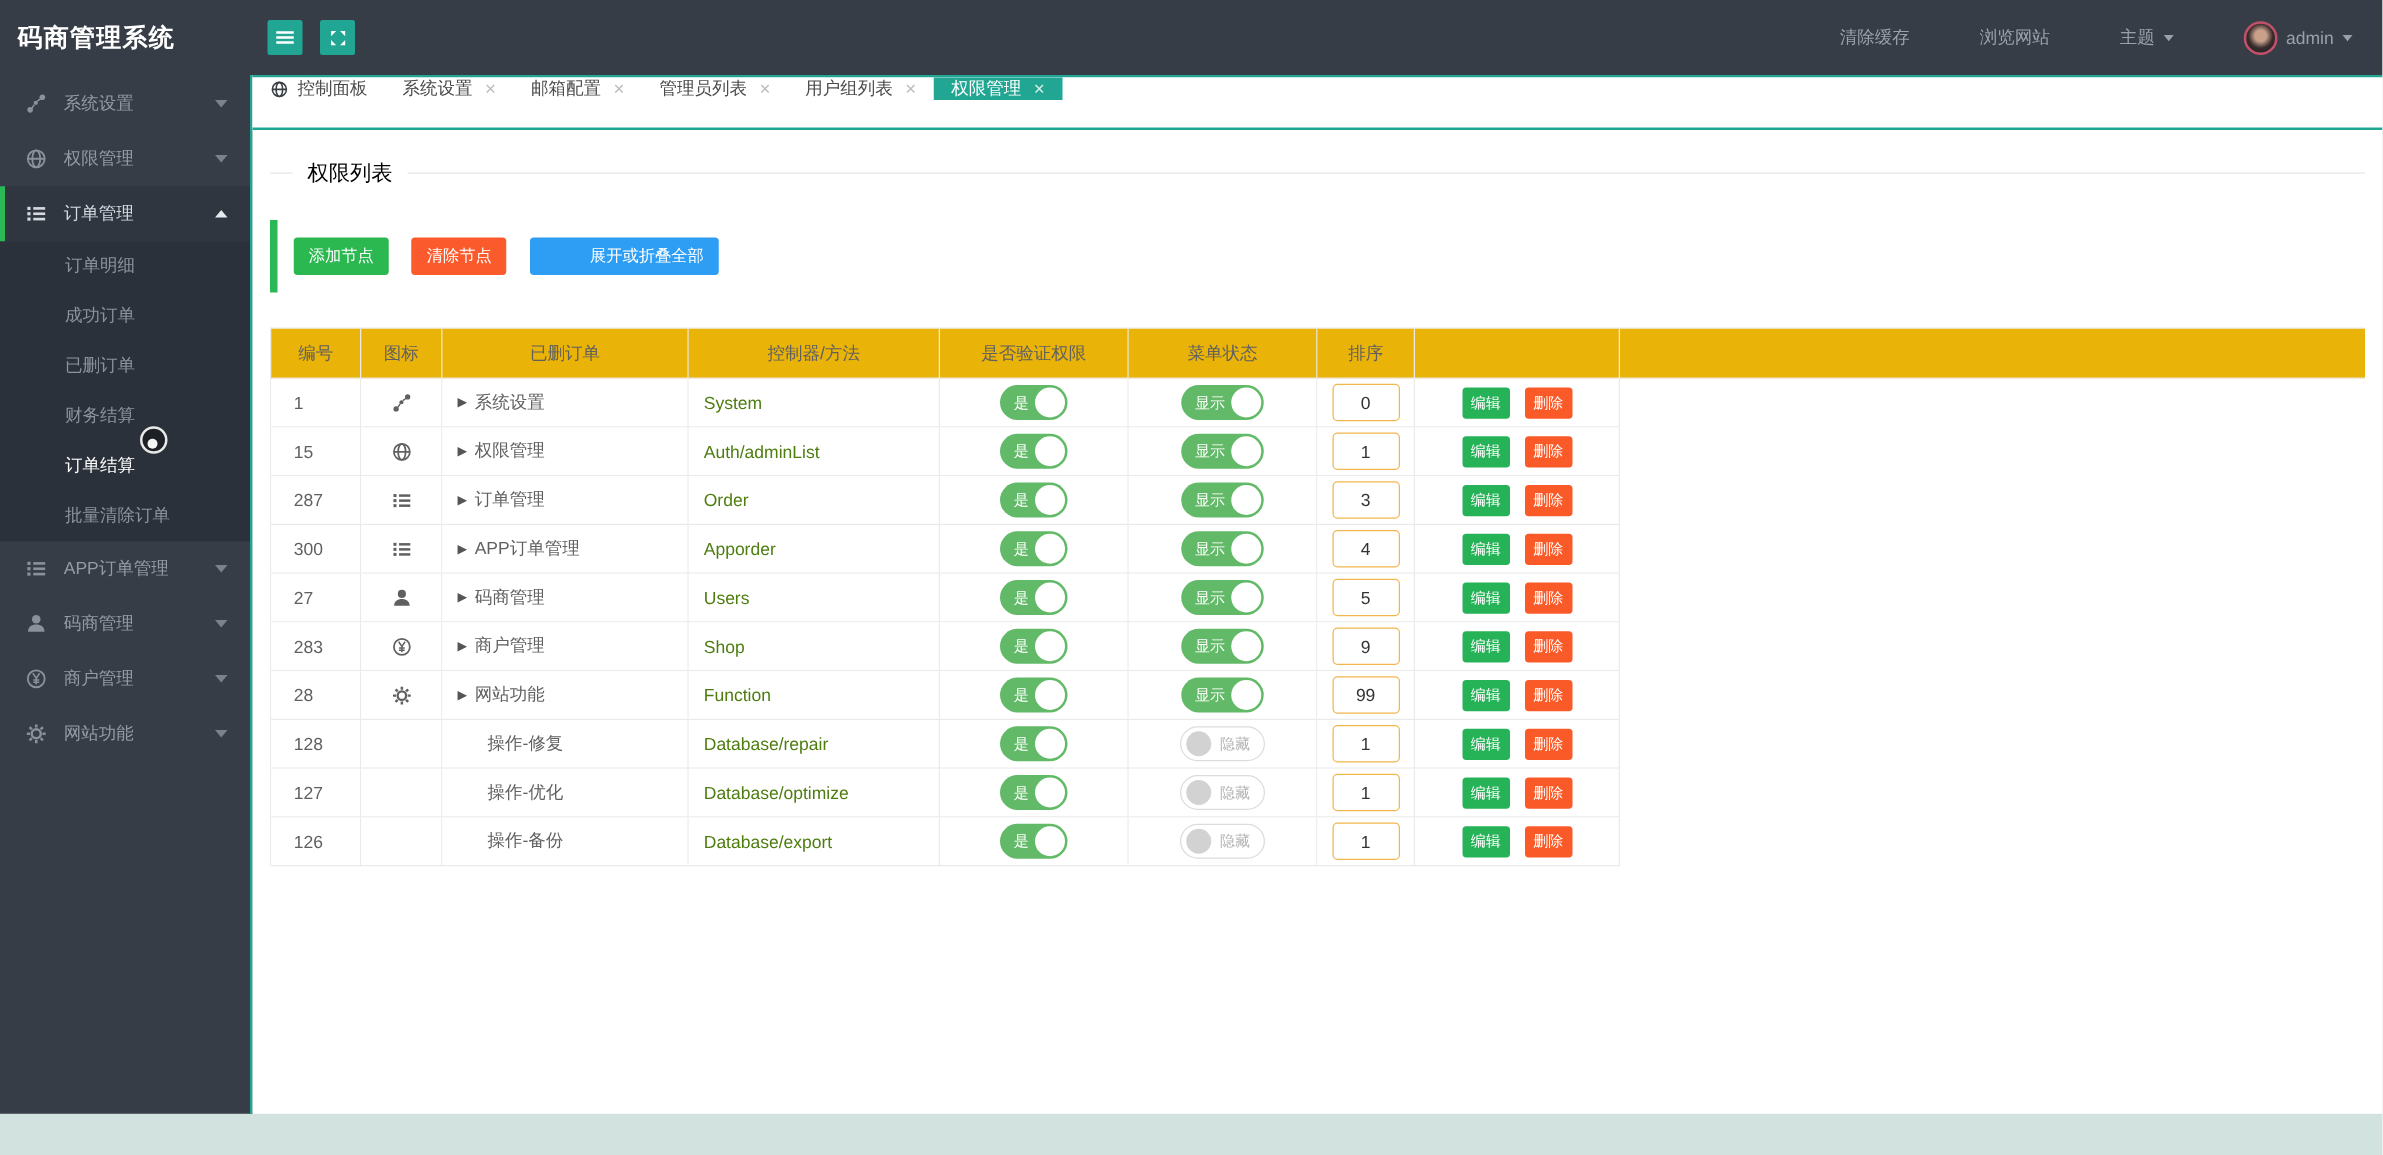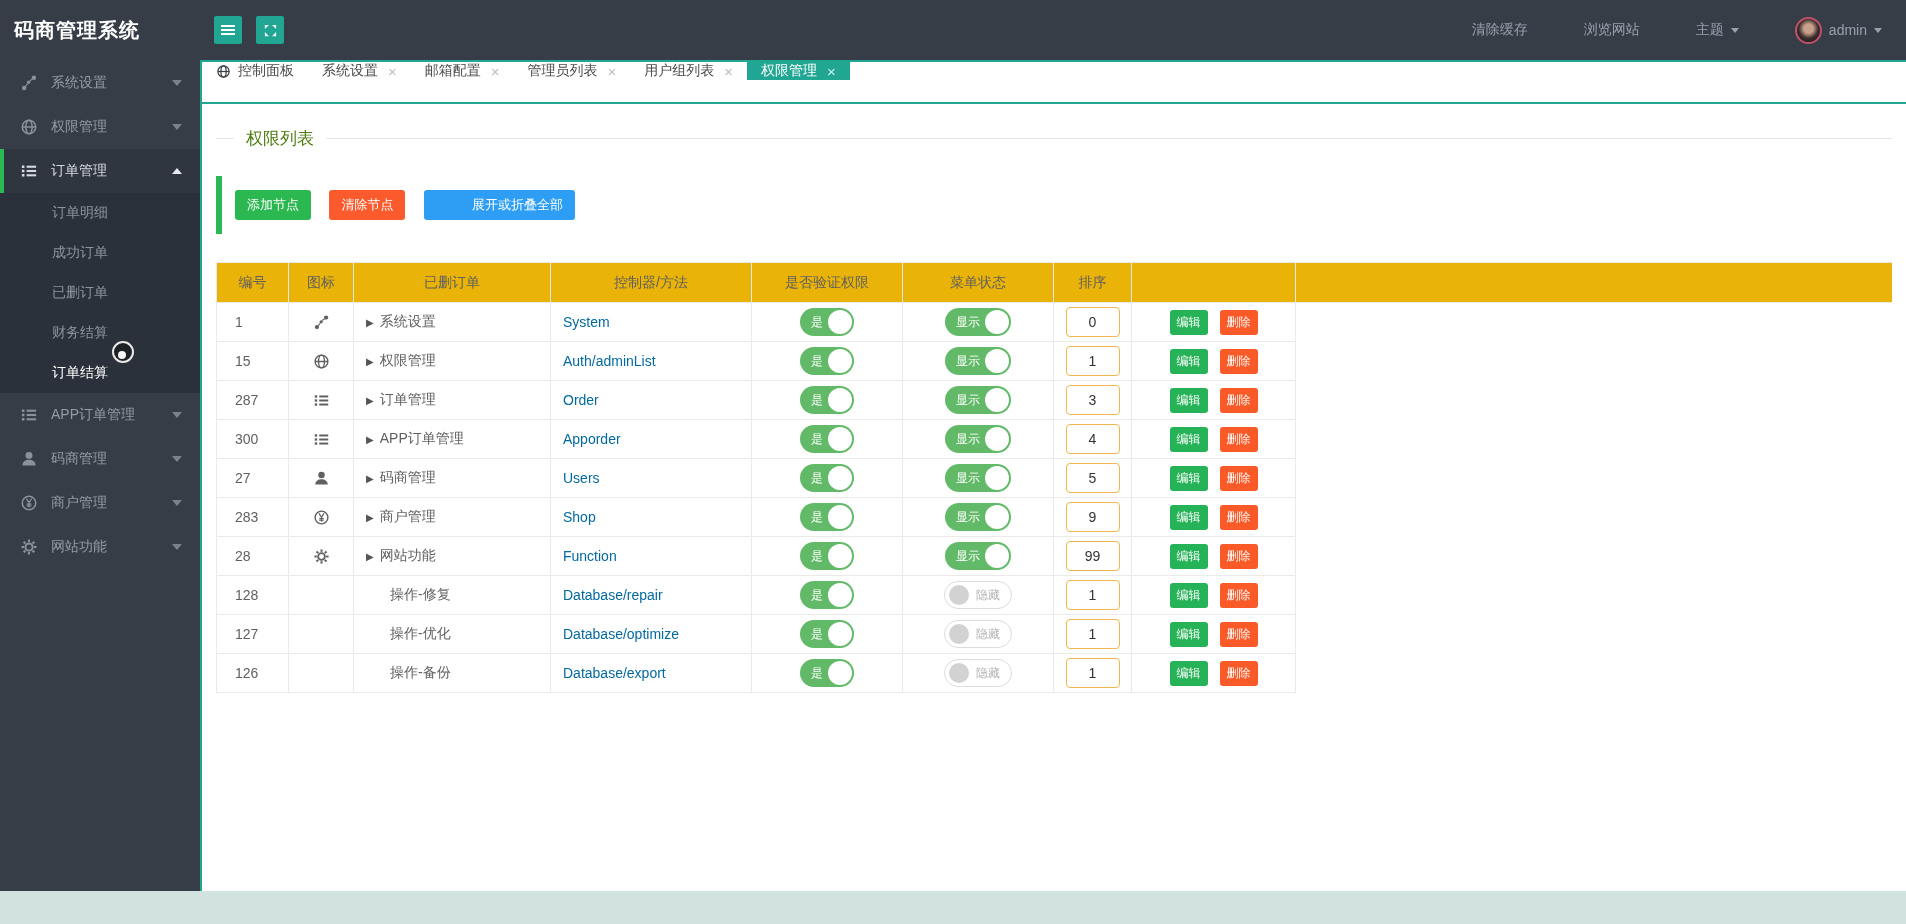--- a/index.html
+++ b/index.html
@@ -89,21 +89,21 @@
   .tab .tab-icon { width: 15px; height: 15px; margin-right: 7px; color: #3a3f46; }
   .tab .tab-icon svg { width: 15px; height: 15px; display: block; }
   .tab .close { margin-left: 10px; color: #bcbcbc; font-size: 15px; line-height: 1; cursor: pointer; }
   .tab.active { background: #21a693; color: #ffffff; }
   .tab.active .close { color: #d8efeb; }
 
   .page { padding: 0 14px; }
   .legend { display: flex; align-items: center; margin-top: 20px; height: 28px; }
   .legend .line-s { width: 18px; height: 1px; background: #e6e6e6; }
   .legend .line-l { flex: 1; height: 1px; background: #e6e6e6; }
-  .page-title { padding: 0 12px; font-size: 17px; color: #4d7c0f; }
+  .page-title { padding: 0 12px; font-size: 17px; color: #000000; }
 
   .toolbar { margin-top: 24px; position: relative; padding: 14px 0 14px 19px; }
   .toolbar::before { content: ""; position: absolute; left: 0; top: 0; bottom: 0; width: 6px; background: #2bb857; }
   .btn { height: 30px; padding: 0 12px; border: none; border-radius: 3px;
     color: #fff; font-size: 13px; margin-right: 14px; cursor: pointer;
     font-family: inherit; }
   .btn.green { background: #2bb850; }
   .btn.orange { background: #fb5a2d; }
   .btn.blue { background: #2e9ef4; padding-left: 48px; }
 
@@ -116,21 +116,21 @@
   .trow .cell { height: 39px; color: #606060; background: #fff; }
   .c-id { width: 72px; }
   .trow .c-id { justify-content: flex-start; padding-left: 18px; }
   .c-icon { width: 65px; justify-content: center; color: #555; }
   .c-icon .ricon svg { width: 17px; height: 17px; display: block; }
   .c-name { width: 197px; }
   .trow .c-name { padding-left: 12px; }
   .trow .c-name.child { padding-left: 36px; }
   .row-caret { font-size: 10px; color: #555; margin-right: 6px; }
   .c-ctrl { width: 201px; }
-  .trow .c-ctrl { padding-left: 12px; color: #0369a1; }
+  .trow .c-ctrl { padding-left: 12px; color: #4d7c0f; }
   .c-verify { width: 151px; justify-content: center; }
   .c-menu { width: 151px; justify-content: center; }
   .c-sort { width: 78px; justify-content: center; }
   .c-actions { width: 164px; justify-content: center; gap: 12px; }
   .cell.filler { flex: 1; border-right: none; }
   .trow .cell.filler { border-bottom: none; }
 
   .toggle { height: 28px; border-radius: 14px; display: inline-flex; align-items: center; cursor: pointer; }
   .toggle .tlabel { font-size: 12px; }
   .toggle .knob { width: 24px; height: 24px; border-radius: 50%; margin: 2px; flex: 0 0 auto; }
@@ -252,20 +252,21 @@
       </span>
     <span>订单管理</span>
     <span class="side-caret up"></span>
   </div>
   <div class="submenu">
     <div class="sub-item">订单明细</div>
     <div class="sub-item">成功订单</div>
     <div class="sub-item">已删订单</div>
     <div class="sub-item">财务结算</div>
     <div class="sub-item active">订单结算</div>
+    <div class="sub-item">批量清除订单</div>
   </div>
   <div class="side-item">
     <span class="sicon">
         <svg viewBox="0 0 24 24">
           <use href="#i-list"></use>
         </svg>
       </span>
     <span>APP订单管理</span>
     <span class="side-caret down"></span>
   </div>

